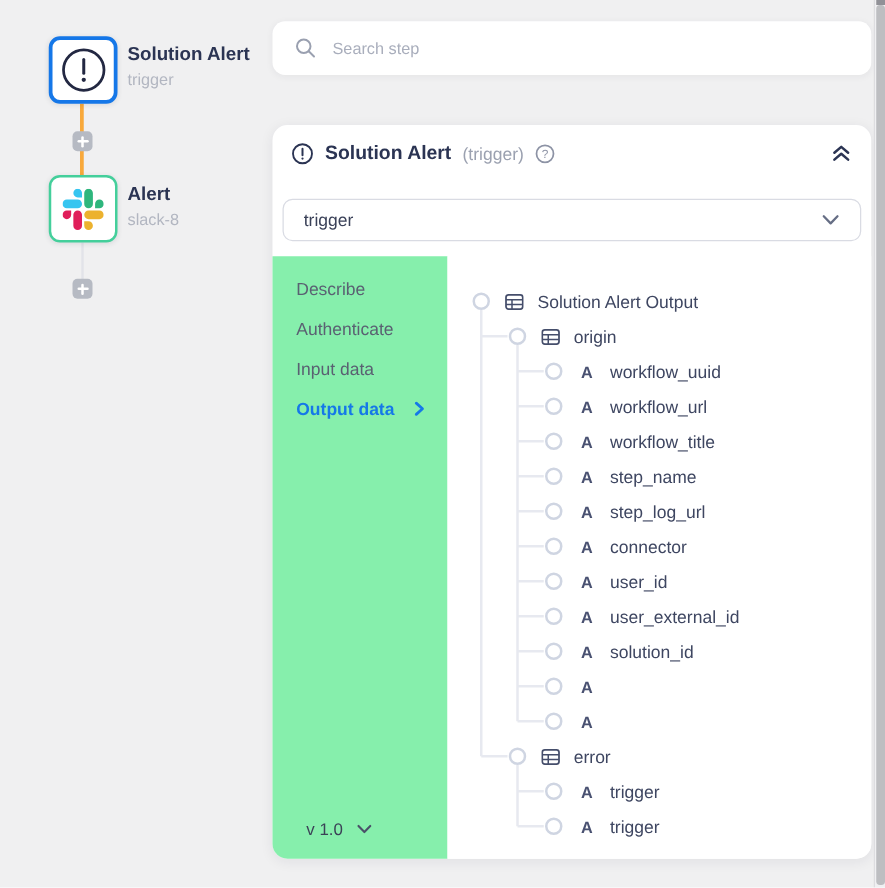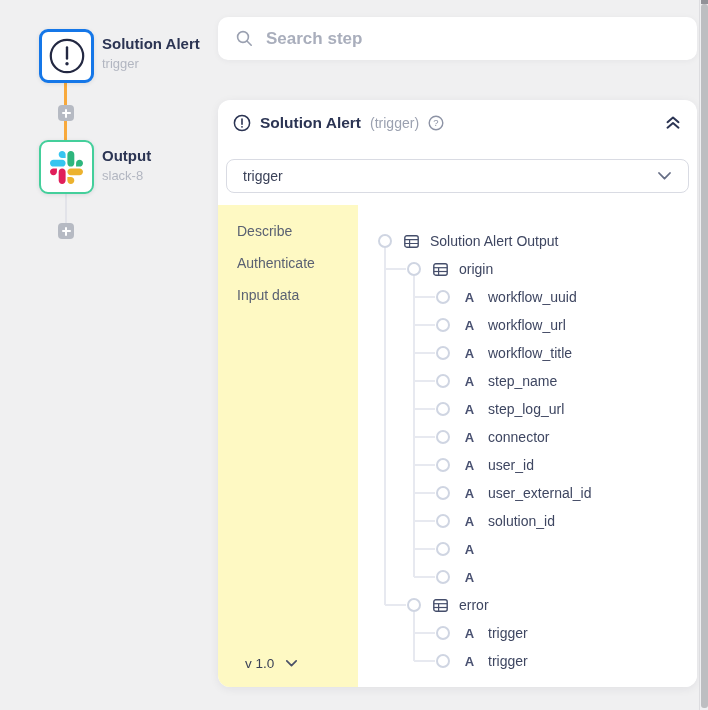--- a/index.html
+++ b/index.html
@@ -41,21 +41,21 @@
   
   .searchbar {
     position:absolute; left:218px; top:17px; width:479px; height:43px;
     background:#fff; border-radius:10px;
     display:flex; align-items:center; padding-left:18px; gap:13px;
     box-shadow:0 1px 6px rgba(30,35,60,.05);
   }
   .searchbar input {
     border:none; outline:none; background:transparent;
     font-family:"Liberation Sans", sans-serif;
-    font-size:17px; color:#1d4ed8; width:380px;font-weight:bold;
+    font-size:13px; color:#1d4ed8; width:380px;
   }
   .searchbar input::placeholder { color:#a9aebc; }
 
   
   .panel {
     position:absolute; left:218px; top:100px; width:479px; height:587px;
     background:#fff; border-radius:12px;
     box-shadow:0 2px 10px rgba(30,35,60,.07);
   }
   .panel-header {
@@ -71,21 +71,21 @@
   .op-select {
     position:absolute; left:8px; top:59px; width:463px; height:34px;
     border:1px solid #d9dbe3; border-radius:8px; background:#fff;
     display:flex; align-items:center; padding:0 16px; cursor:pointer;
   }
   .op-select .val { font-size:14px; color:#3a4158; flex:1; }
 
   
   .inner-side {
     position:absolute; left:0; top:105px; width:140px; bottom:0;
-    background:#fef9c3; border-bottom-left-radius:12px;
+    background:#86efac; border-bottom-left-radius:12px;
   }
   .menu-item {
     position:absolute; left:0; width:140px; height:32px;
     display:flex; align-items:center; padding-left:19px; gap:15px;
     font-size:14px; color:#5a6172; cursor:pointer;
   }
   .menu-item.active { color:#1578e8; font-weight:bold; }
   .version-select {
     position:absolute; left:27px; bottom:14px; height:20px;
     display:flex; align-items:center; gap:11px;
@@ -153,21 +153,21 @@
 <div class="node node-slack">
   <span>
     <svg width="33" height="33" viewBox="0 0 122.8 122.8">
       <path d="M25.8 77.6c0 7.1-5.8 12.9-12.9 12.9S0 84.7 0 77.6s5.8-12.9 12.9-12.9h12.9v12.9zM32.3 77.6c0-7.1 5.8-12.9 12.9-12.9s12.9 5.8 12.9 12.9v32.3c0 7.1-5.8 12.9-12.9 12.9s-12.9-5.8-12.9-12.9V77.6z" fill="#E01E5A"></path>
       <path d="M45.2 25.8c-7.1 0-12.9-5.8-12.9-12.9S38.1 0 45.2 0s12.9 5.8 12.9 12.9v12.9H45.2zM45.2 32.3c7.1 0 12.9 5.8 12.9 12.9s-5.8 12.9-12.9 12.9H12.9C5.8 58.1 0 52.3 0 45.2s5.8-12.9 12.9-12.9h32.3z" fill="#36C5F0"></path>
       <path d="M97 45.2c0-7.1 5.8-12.9 12.9-12.9s12.9 5.8 12.9 12.9-5.8 12.9-12.9 12.9H97V45.2zM90.5 45.2c0 7.1-5.8 12.9-12.9 12.9s-12.9-5.8-12.9-12.9V12.9C64.7 5.8 70.5 0 77.6 0s12.9 5.8 12.9 12.9v32.3z" fill="#2EB67D"></path>
       <path d="M77.6 97c7.1 0 12.9 5.8 12.9 12.9s-5.8 12.9-12.9 12.9-12.9-5.8-12.9-12.9V97h12.9zM77.6 90.5c-7.1 0-12.9-5.8-12.9-12.9s5.8-12.9 12.9-12.9h32.3c7.1 0 12.9 5.8 12.9 12.9s-5.8 12.9-12.9 12.9H77.6z" fill="#ECB22E"></path>
     </svg>
   </span>
 </div>
-<div class="node-title" style="top:147px">Output</div>
+<div class="node-title" style="top:147px">Alert</div>
 <div class="node-sub" style="top:168px">slack-8</div>
 
 <div class="plusbtn plus2"></div>
 
 <div class="searchbar">
   <span>
     <svg width="17" height="17" viewBox="0 0 17 17">
       <circle cx="7" cy="7" r="5.4" fill="none" stroke="#9aa0b0" stroke-width="1.6"></circle>
       <line x1="11.2" y1="11.2" x2="15.2" y2="15.2" stroke="#9aa0b0" stroke-width="1.6" stroke-linecap="round"></line>
     </svg>
@@ -213,20 +213,28 @@
 
   <div class="inner-side">
     <div class="menu-item" style="top:10px">
       <span>Describe</span>
     </div>
     <div class="menu-item" style="top:42px">
       <span>Authenticate</span>
     </div>
     <div class="menu-item" style="top:74px">
       <span>Input data</span>
+    </div>
+    <div class="menu-item active" style="top:106px">
+      <span>Output data</span>
+      <span>
+        <svg width="9" height="12" viewBox="0 0 9 12">
+          <path d="M2 1.5 L7 6 L2 10.5" fill="none" stroke="#1578e8" stroke-width="2.2" stroke-linecap="round" stroke-linejoin="round"></path>
+        </svg>
+      </span>
     </div>
 
     <div class="version-select">
       <span>v 1.0</span>
       <span>
         <svg width="13" height="9" viewBox="0 0 13 9">
           <path d="M1.8 1.8 L6.5 6.6 L11.2 1.8" fill="none" stroke="#4a5168" stroke-width="1.7" stroke-linecap="round" stroke-linejoin="round"></path>
         </svg>
       </span>
     </div>

